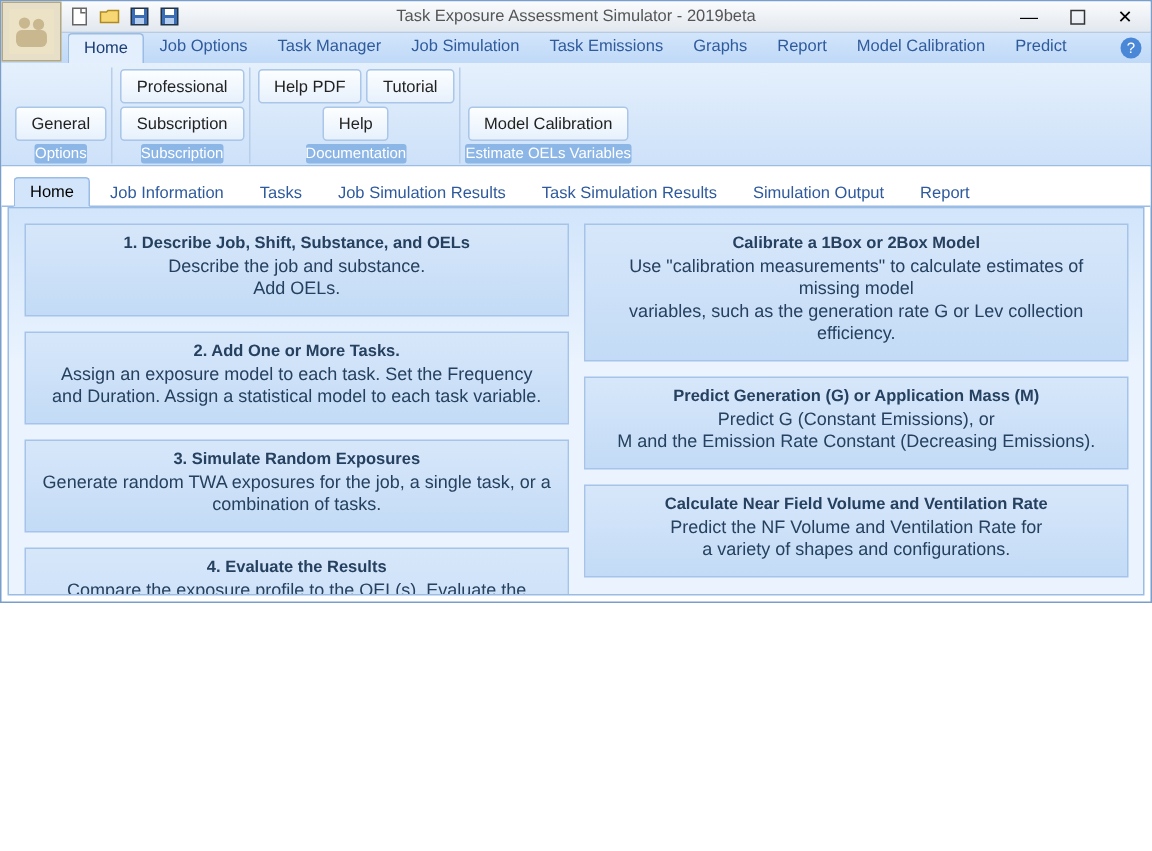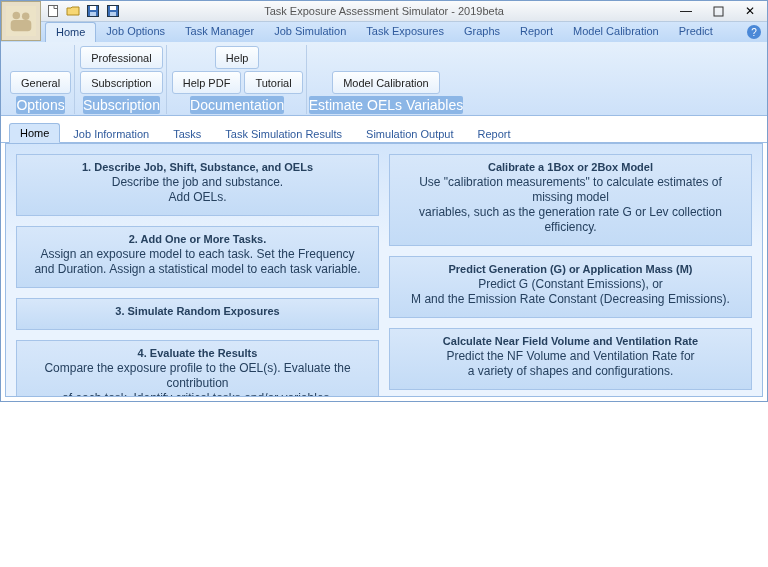--- a/index.html
+++ b/index.html
@@ -159,21 +159,21 @@
     cursor: pointer;
     min-height: 15px;
     display: flex;
     align-items: center;
     justify-content: center;
     white-space: nowrap;
   }
   .ribbon-group-title {
     background: #8cb6e6;
     color: #fff;
-    font-size: 14px;
+    font-size: 10px;
     text-align: center;
     padding: 1px 0;
     margin: 2px -3px 0 -3px;
     border-radius: 2px;
   }
   
   .content-tabbar {
     height: 22px;
     display: flex;
     align-items: flex-end;
@@ -286,21 +286,21 @@
           <span>✕</span>
         </div>
     </div>
   </div>
 
   <div class="ribbon-tabs">
     <div class="ribbon-tab active">Home</div>
     <div class="ribbon-tab">Job Options</div>
     <div class="ribbon-tab">Task Manager</div>
     <div class="ribbon-tab">Job Simulation</div>
-    <div class="ribbon-tab">Task Exposures</div>
+    <div class="ribbon-tab">Task Emissions</div>
     <div class="ribbon-tab">Graphs</div>
     <div class="ribbon-tab">Report</div>
     <div class="ribbon-tab">Model Calibration</div>
     <div class="ribbon-tab">Predict</div>
     <div class="help-icon">?</div>
   </div>
 
   <div class="ribbon-body">
 
     <div class="ribbon-group">
@@ -323,25 +323,25 @@
         <div class="ribbon-group-row">
           <div class="ribbon-btn">Subscription</div>
         </div>
       </div>
       <div class="ribbon-group-title">Subscription</div>
     </div>
 
     <div class="ribbon-group">
       <div class="ribbon-group-rows">
         <div class="ribbon-group-row">
-          <div class="ribbon-btn">Help</div>
-        </div>
-        <div class="ribbon-group-row">
           <div class="ribbon-btn">Help PDF</div>
           <div class="ribbon-btn">Tutorial</div>
+        </div>
+        <div class="ribbon-group-row">
+          <div class="ribbon-btn">Help</div>
         </div>
       </div>
       <div class="ribbon-group-title">Documentation</div>
     </div>
 
     <div class="ribbon-group" style="border-right:none;">
       <div class="ribbon-group-rows">
         <div class="ribbon-group-row" style="visibility:hidden">
             <div class="ribbon-btn">.</div>
           </div>
@@ -350,37 +350,39 @@
         </div>
       </div>
       <div class="ribbon-group-title">Estimate OELs Variables</div>
     </div>
   </div>
 
   <div class="content-tabbar">
     <div class="content-tab active">Home</div>
     <div class="content-tab">Job Information</div>
     <div class="content-tab">Tasks</div>
+    <div class="content-tab">Job Simulation Results</div>
     <div class="content-tab">Task Simulation Results</div>
     <div class="content-tab">Simulation Output</div>
     <div class="content-tab">Report</div>
   </div>
 
   <div class="home-pane">
     <div class="col">
       <div class="card">
         <div class="card-title">1. Describe Job, Shift, Substance, and OELs</div>
         <div class="card-desc">Describe the job and substance.<br>Add OELs.</div>
       </div>
       <div class="card">
         <div class="card-title">2. Add One or More Tasks.</div>
         <div class="card-desc">Assign an exposure model to each task. Set the Frequency<br>and Duration. Assign a statistical model to each task variable.</div>
       </div>
       <div class="card">
         <div class="card-title">3. Simulate Random Exposures</div>
+        <div class="card-desc">Generate random TWA exposures for the job, a single task, or a<br>combination of tasks.</div>
       </div>
       <div class="card">
         <div class="card-title">4. Evaluate the Results</div>
         <div class="card-desc">Compare the exposure profile to the OEL(s). Evaluate the contribution<br>of each task. Identify critical tasks and/or variables.</div>
       </div>
       <div class="card">
         <div class="card-title">9. Create Report</div>
       </div>
     </div>
     <div class="col">

